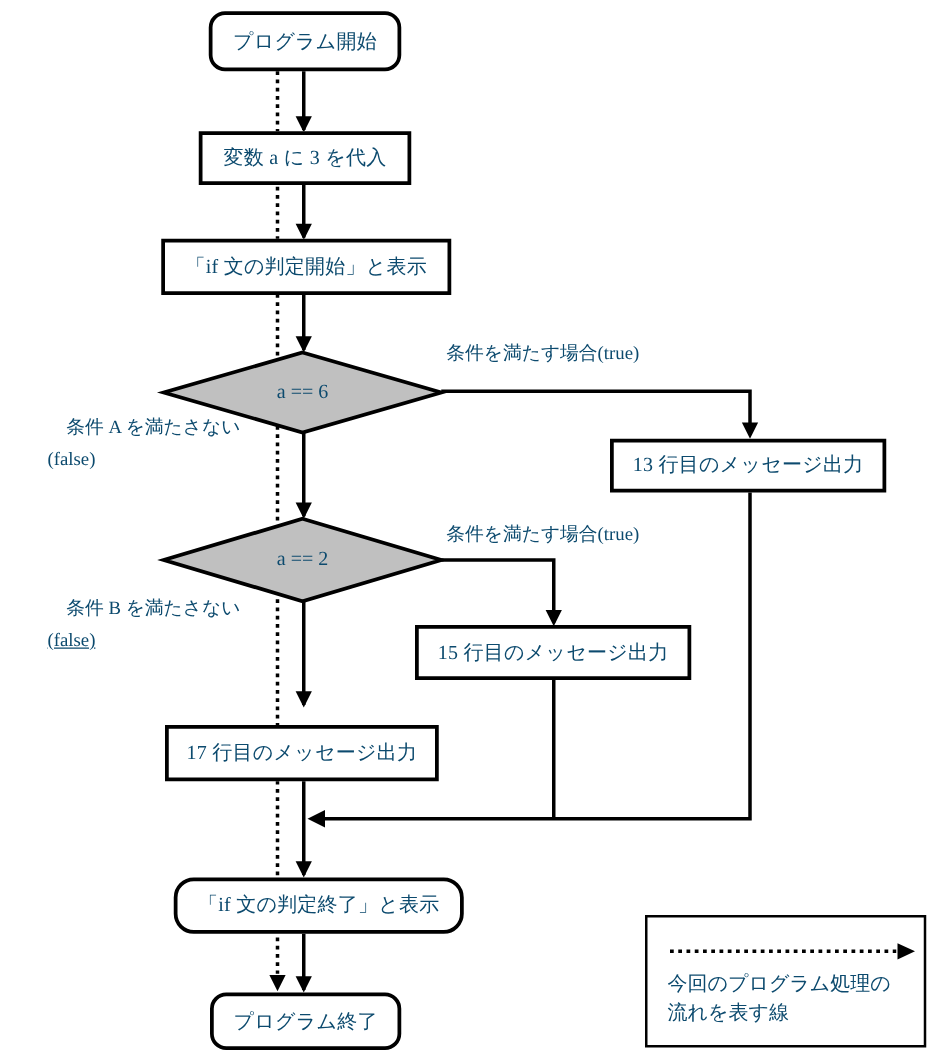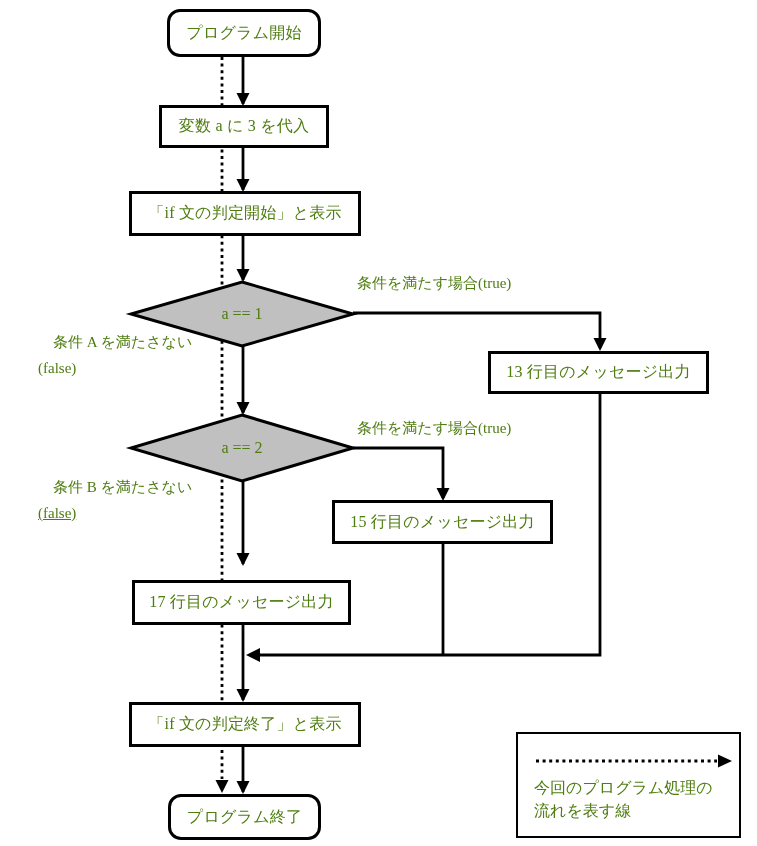--- a/index.html
+++ b/index.html
@@ -1,21 +1,21 @@
 <!DOCTYPE html>
 <html><head>
 <meta charset="utf-8">
 <style>
   html,body{margin:0;padding:0;background:#ffffff;}
   #stage{
     position:relative;
     width:757px;height:846px;
     background:#ffffff;
     font-family:"Liberation Serif","DejaVu Serif",sans-serif;
-    color:#4d7c0f;
+    color:#0c4a6e;
     overflow:hidden;
   }
   #wires{position:absolute;left:0;top:0;width:757px;height:846px;}
   .node{
     position:absolute;
     box-sizing:border-box;
     background:#ffffff;
     border:3px solid #000;
     display:flex;align-items:center;justify-content:center;
     font-size:16px;
@@ -97,31 +97,31 @@
       <polygon points="222,793 215.5,780 228.5,780"></polygon>
     </g>
   </svg>
 
   <div class="node terminal" style="left:167px;top:9px;width:154px;height:48px;">プログラム開始</div>
 
   <div class="node" style="left:159px;top:105px;width:170px;height:43px;">変数 a に 3 を代入</div>
 
   <div class="node" style="left:129px;top:191px;width:232px;height:45px;">「if 文の判定開始」と表示</div>
 
-  <div class="decision-label" style="left:192px;top:302px;width:100px;height:24px;">a == 1</div>
+  <div class="decision-label" style="left:192px;top:302px;width:100px;height:24px;">a == 6</div>
 
   <div class="node" style="left:488px;top:351px;width:221px;height:43px;">13 行目のメッセージ出力</div>
 
   <div class="decision-label" style="left:192px;top:436px;width:100px;height:24px;">a == 2</div>
 
   <div class="node" style="left:332px;top:500px;width:221px;height:44px;">15 行目のメッセージ出力</div>
 
   <div class="node" style="left:132px;top:580px;width:219px;height:45px;">17 行目のメッセージ出力</div>
 
-  <div class="node" style="left:129px;top:702px;width:232px;height:45px;">「if 文の判定終了」と表示</div>
+  <div class="node" style="left:139px;top:702px;width:232px;height:45px;border-radius:16px;">「if 文の判定終了」と表示</div>
 
   <div class="node terminal" style="left:168px;top:794px;width:153px;height:46px;">プログラム終了</div>
 
   <div class="edge-label" style="left:357px;top:270px;">条件を満たす場合(true)</div>
 
   <div class="edge-label" style="left:38px;top:329px;">
     <span class="indent">条件 A を満たさない</span><br>
     <span>(false)</span>
   </div>
 

